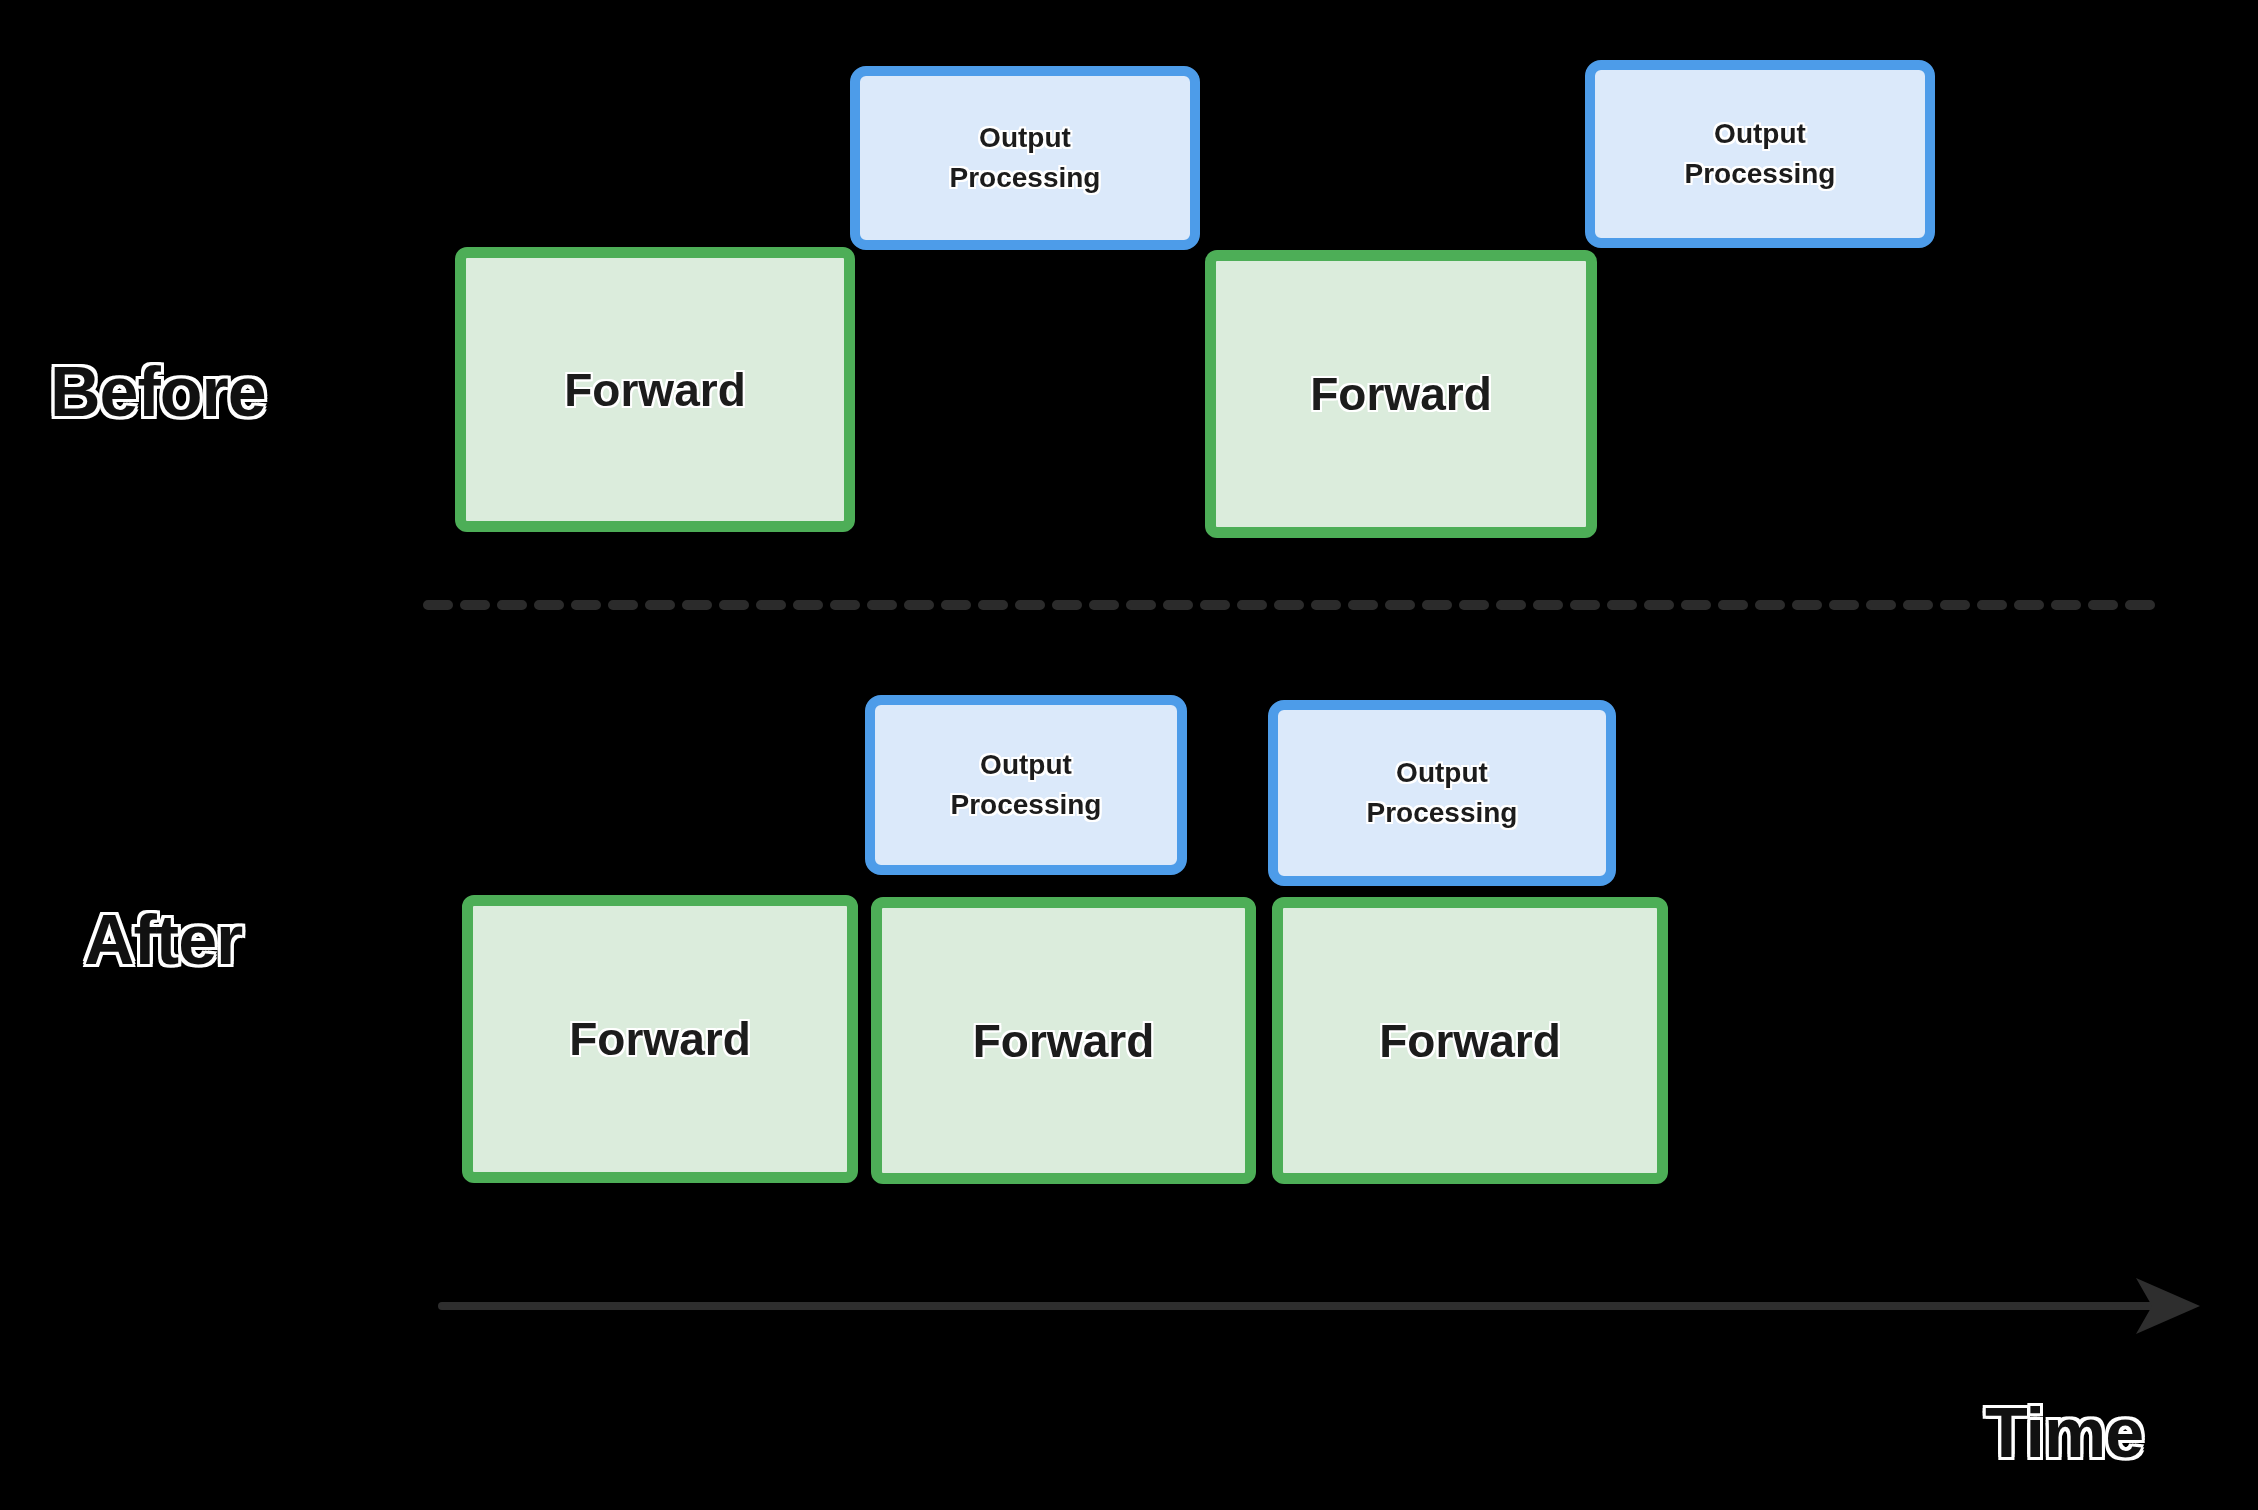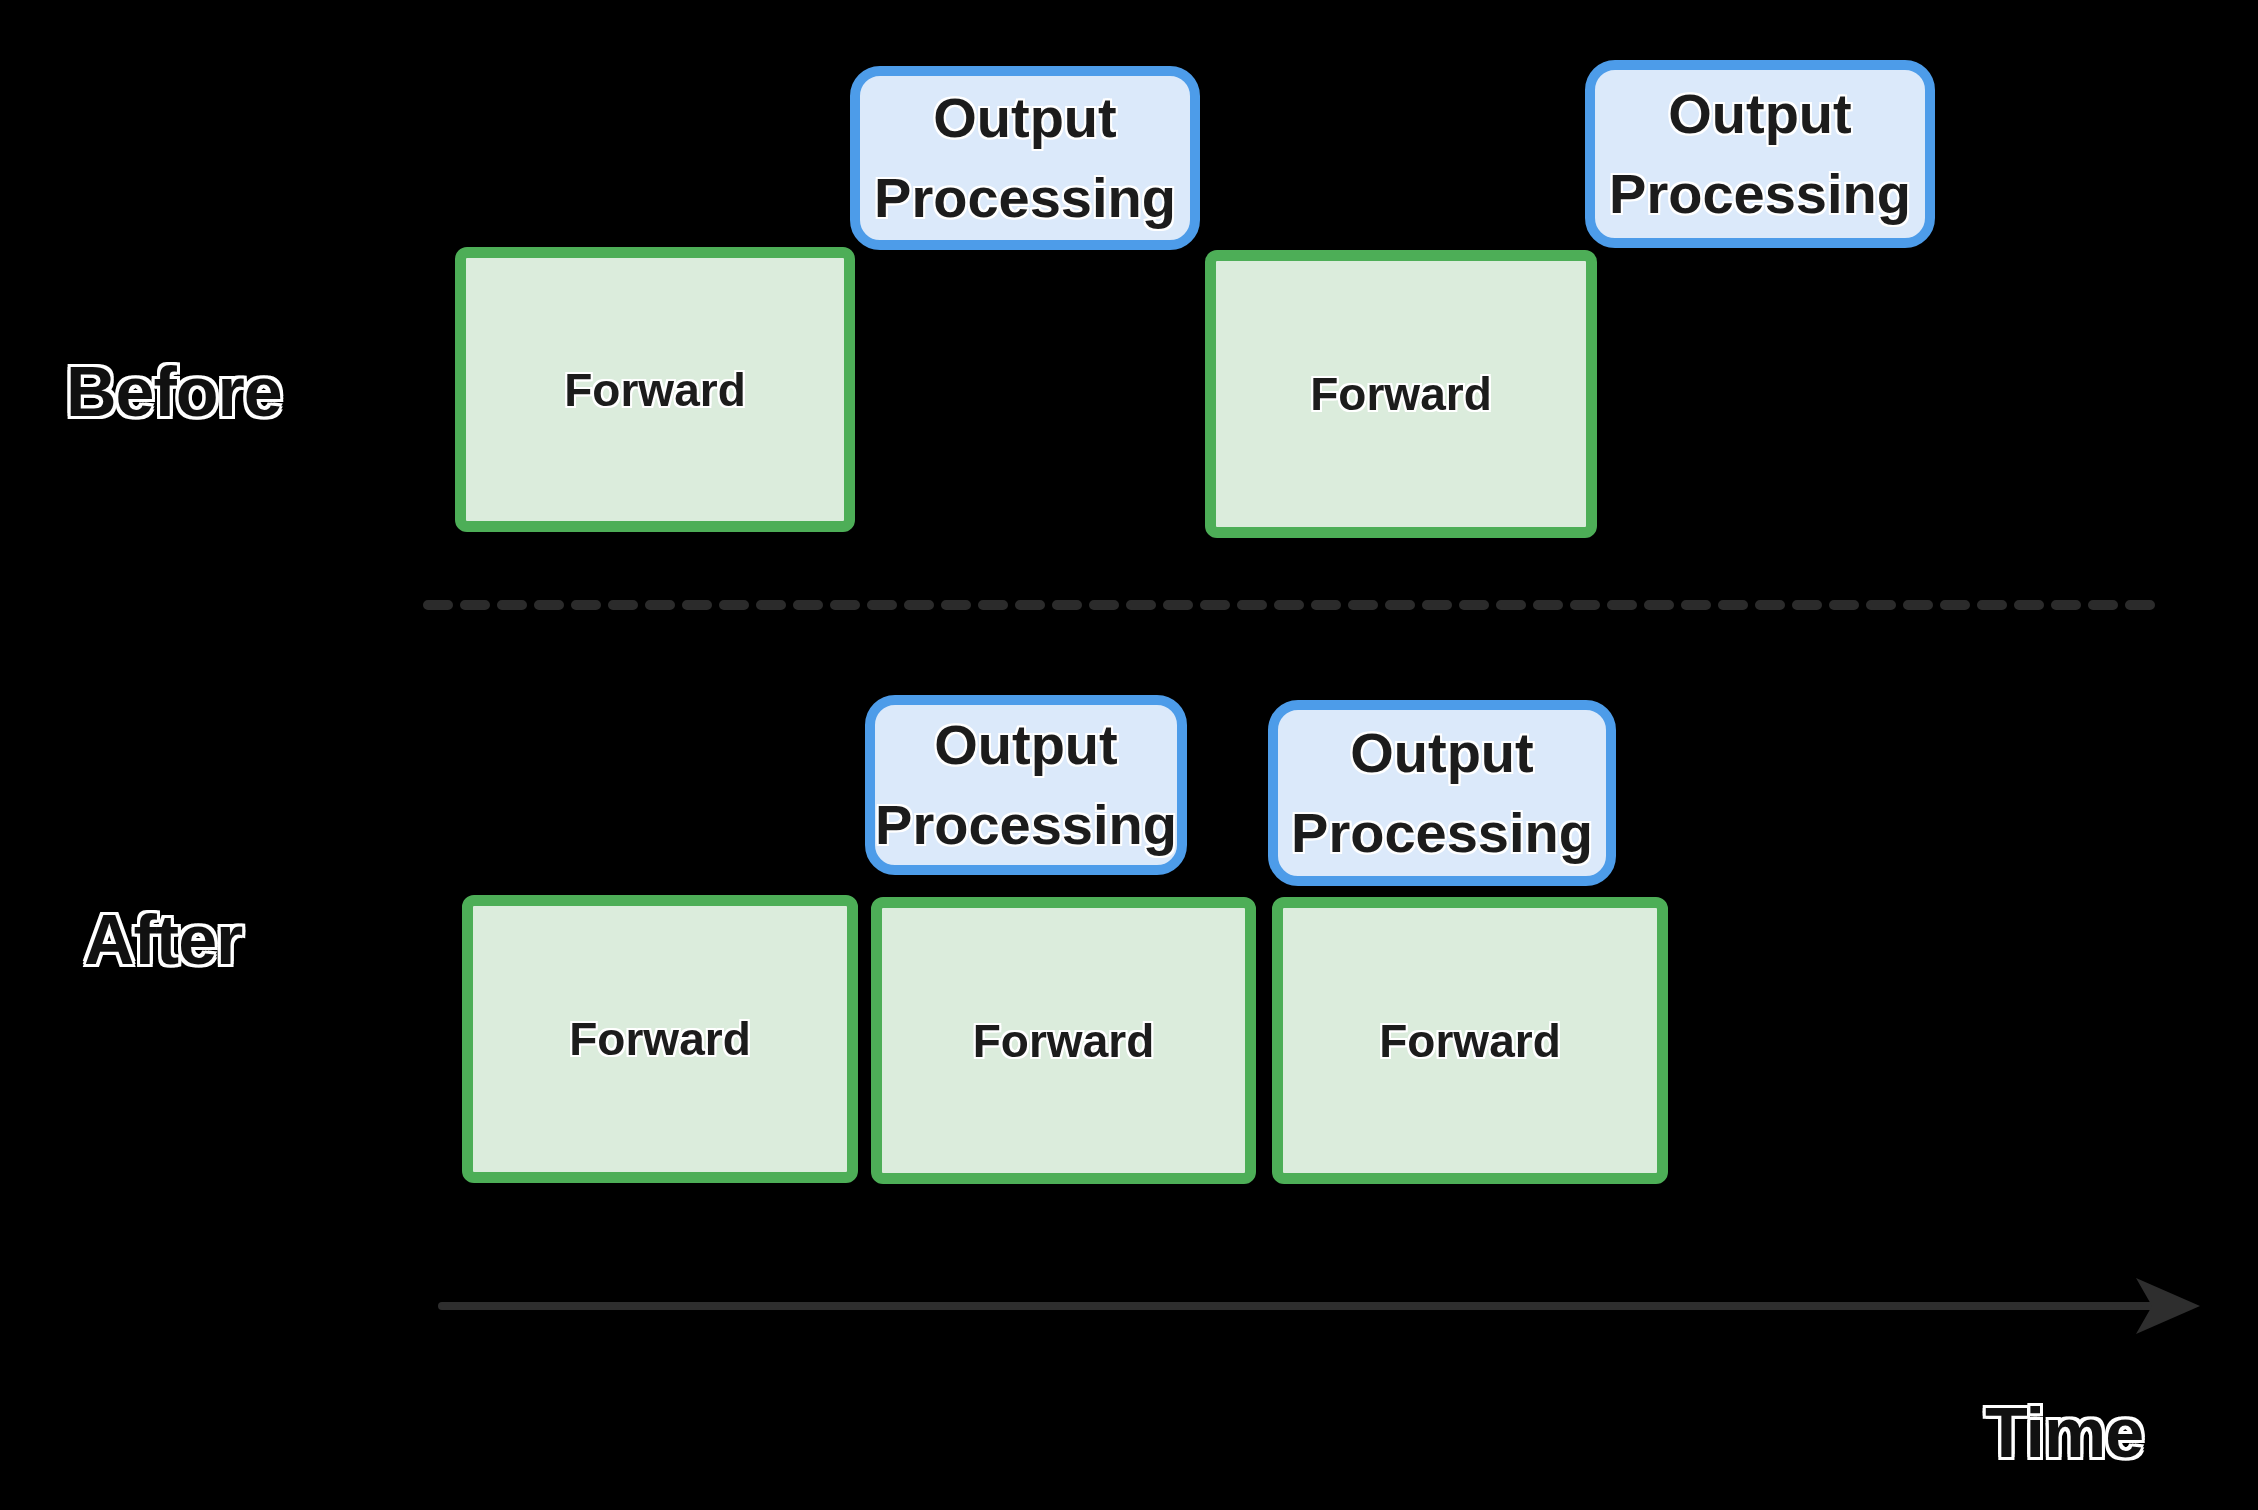--- a/index.html
+++ b/index.html
@@ -32,21 +32,21 @@
     font-size: 70px;
     line-height: 1;
     letter-spacing: -1px;
     color: var(--label_text);
     text-shadow:
       -3px -3px 0 var(--label_outline),  0 -3px 0 var(--label_outline),
        3px -3px 0 var(--label_outline), -3px  0   0 var(--label_outline),
        3px  0   0 var(--label_outline), -3px  3px 0 var(--label_outline),
        0    3px 0 var(--label_outline),  3px  3px 0 var(--label_outline);
   }
-  #before-label { left: 66px;  top: 357px; }
+  #before-label { left: 50px;  top: 357px; }
   #after-label  { left: 84px;  top: 905px; text-align: center; }
   #time-label   { left: 1985px; top: 1398px; }
 
   .box {
     position: absolute;
     display: flex;
     align-items: center;
     justify-content: center;
     text-align: center;
     font-weight: 700;
@@ -59,22 +59,22 @@
   .box.forward {
     background: var(--forward_fill);
     border: 11px solid var(--forward_border);
     border-radius: 12px;
     font-size: 46px;
     z-index: 1;
   }
   .box.output {
     background: var(--output_fill);
     border: 10px solid var(--output_border);
-    border-radius: 30px;
-    font-size: 56px;
+    border-radius: 16px;
+    font-size: 28px;
     line-height: 1.42;
     white-space: pre-line;
     z-index: 2;
   }
 
   .svg-layer { position: absolute; overflow: visible; }
   #divider-svg   { left: 420px; top: 590px; }
   #time-axis-svg { left: 430px; top: 1268px; }
 </style>
 </head>

